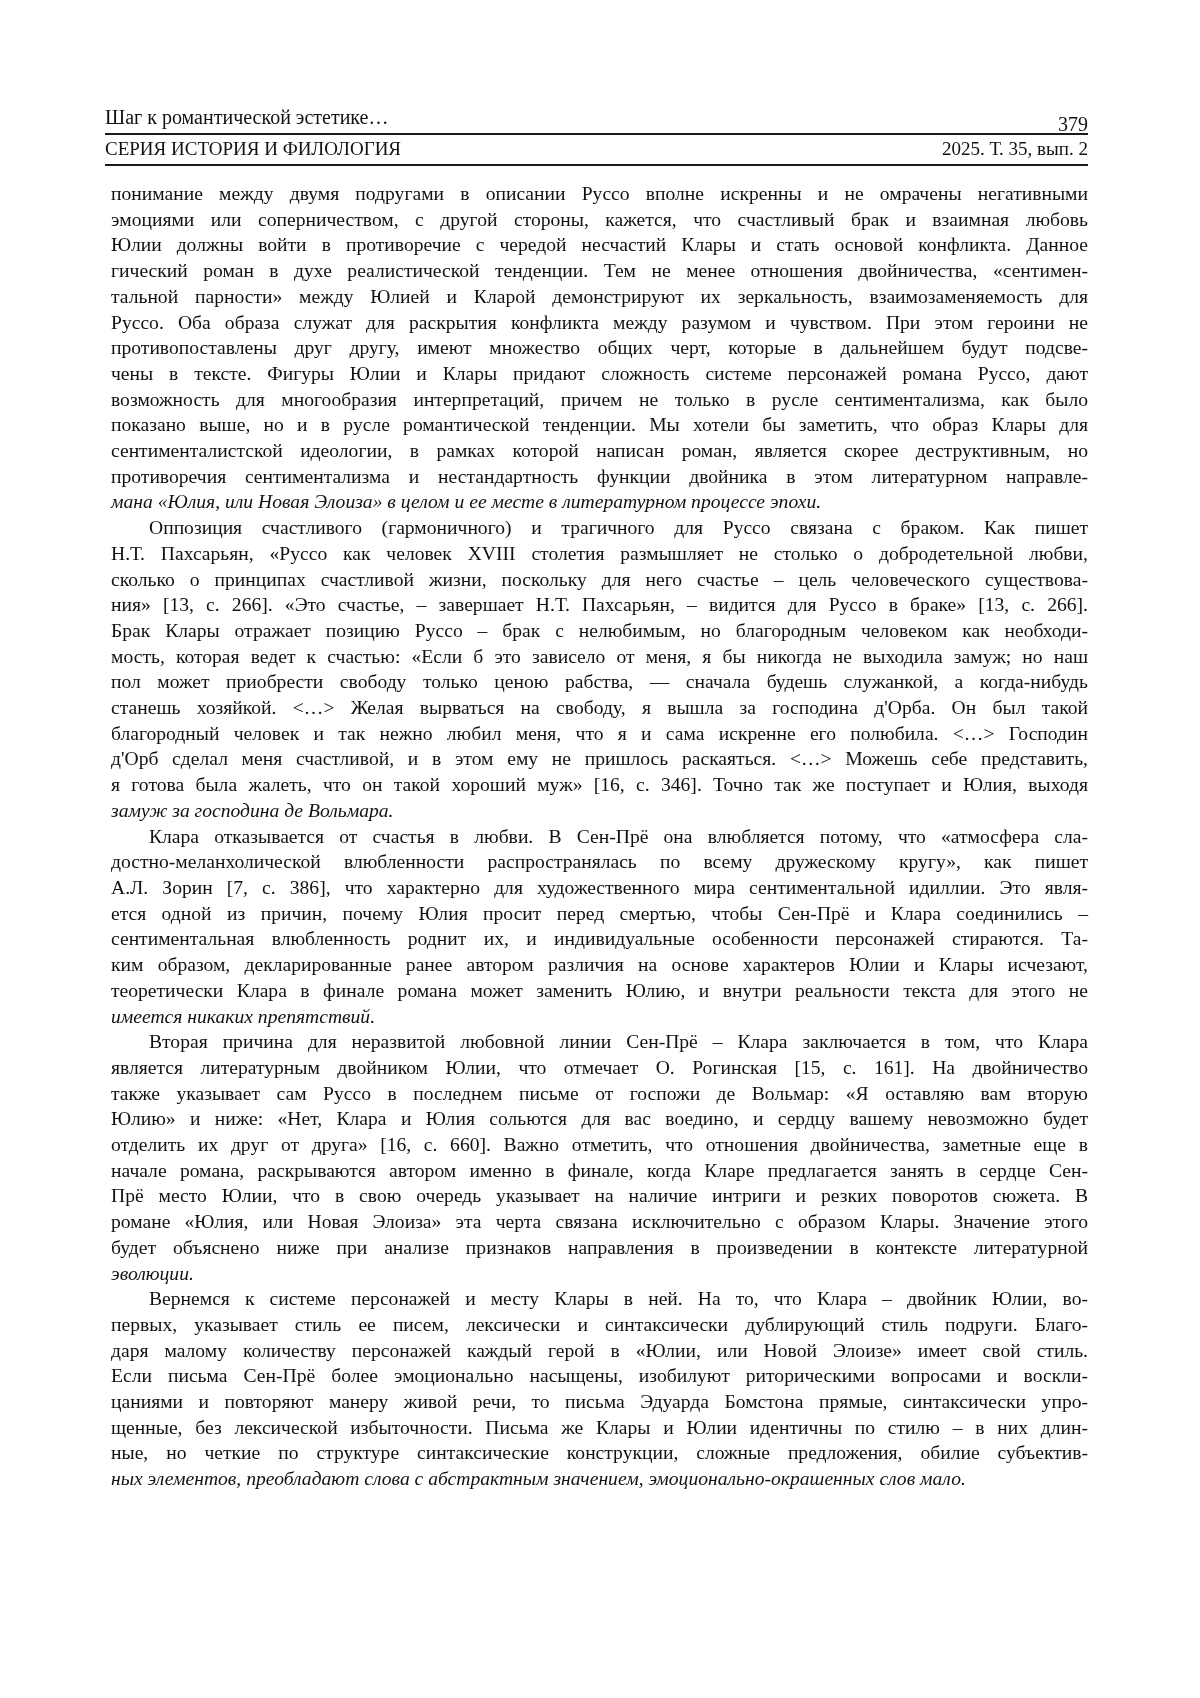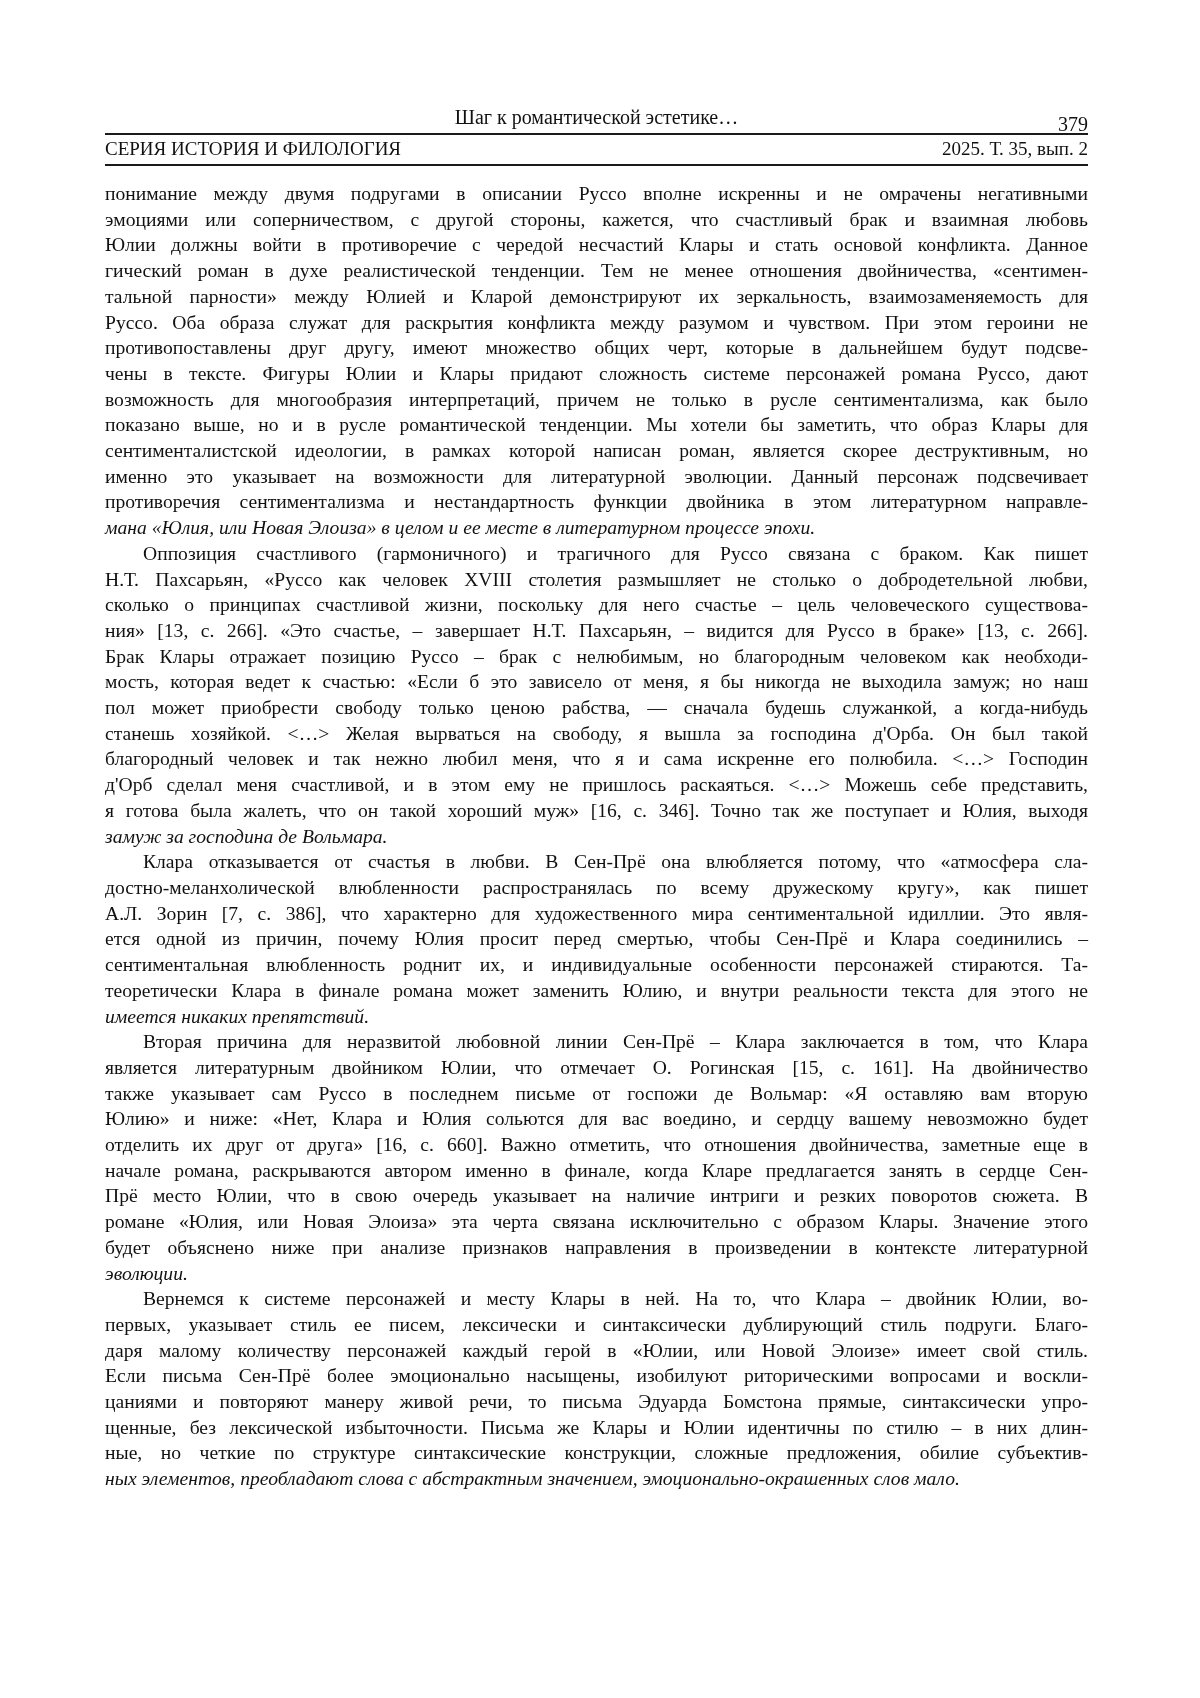--- a/index.html
+++ b/index.html
@@ -9,21 +9,21 @@
     height: 1698px;
     background: #ffffff;
     font-family: "Liberation Serif", "DejaVu Serif", serif;
     color: #111111;
     box-sizing: border-box;
     padding: 104px 112px 0 105px;
     overflow: hidden;
   }
   .runhead-row1 {
     position: relative;
-    text-align: center;
+    text-align: left;
     font-size: 20px;
     line-height: 26px;
     border-bottom: 2px solid #1a1a1a;
     padding-bottom: 3px;
   }
   .runhead-row1 .pageno {
     position: absolute;
     right: 0;
     top: 7px;
     font-size: 20px;
@@ -39,20 +39,21 @@
   }
   .body-text {
     margin-top: 15px;
     font-size: 19.6px;
     line-height: 25.7px;
   }
   .line {
     text-align: justify;
     text-align-last: justify;
     white-space: normal;
+    margin-left: 6px;
   }
   .line.last { text-align-last: left; font-style: italic; }
   .line.indent { padding-left: 38px; }
 </style>
 </head>
 <body>
 
 <div class="page">
 
   <div class="runhead-row1">
@@ -70,40 +71,40 @@
       <div class="line">эмоциями или соперничеством, с другой стороны, кажется, что счастливый брак и взаимная любовь</div>
       <div class="line">Юлии должны войти в противоречие с чередой несчастий Клары и стать основой конфликта. Данное</div>
       <div class="line">гический роман в духе реалистической тенденции. Тем не менее отношения двойничества, «сентимен-</div>
       <div class="line">тальной парности» между Юлией и Кларой демонстрируют их зеркальность, взаимозаменяемость для</div>
       <div class="line">Руссо. Оба образа служат для раскрытия конфликта между разумом и чувством. При этом героини не</div>
       <div class="line">противопоставлены друг другу, имеют множество общих черт, которые в дальнейшем будут подсве-</div>
       <div class="line">чены в тексте. Фигуры Юлии и Клары придают сложность системе персонажей романа Руссо, дают</div>
       <div class="line">возможность для многообразия интерпретаций, причем не только в русле сентиментализма, как было</div>
       <div class="line">показано выше, но и в русле романтической тенденции. Мы хотели бы заметить, что образ Клары для</div>
       <div class="line">сентименталистской идеологии, в рамках которой написан роман, является скорее деструктивным, но</div>
-      <div class="line">именно это указывает на возможности для литературной эволюции. Данный персонаж подсвечивает</div>
       <div class="line">противоречия сентиментализма и нестандартность функции двойника в этом литературном направле-</div>
       <div class="line last">мана «Юлия, или Новая Элоиза» в целом и ее месте в литературном процессе эпохи.</div>
       <div class="line indent">Оппозиция счастливого (гармоничного) и трагичного для Руссо связана с браком. Как пишет</div>
       <div class="line">Н.Т. Пахсарьян, «Руссо как человек XVIII столетия размышляет не столько о добродетельной любви,</div>
       <div class="line">сколько о принципах счастливой жизни, поскольку для него счастье – цель человеческого существова-</div>
       <div class="line">ния» [13, с. 266]. «Это счастье, – завершает Н.Т. Пахсарьян, – видится для Руссо в браке» [13, с. 266].</div>
       <div class="line">Брак Клары отражает позицию Руссо – брак с нелюбимым, но благородным человеком как необходи-</div>
       <div class="line">мость, которая ведет к счастью: «Если б это зависело от меня, я бы никогда не выходила замуж; но наш</div>
       <div class="line">пол может приобрести свободу только ценою рабства, — сначала будешь служанкой, а когда-нибудь</div>
       <div class="line">станешь хозяйкой. &lt;…&gt; Желая вырваться на свободу, я вышла за господина д'Орба. Он был такой</div>
       <div class="line">благородный человек и так нежно любил меня, что я и сама искренне его полюбила. &lt;…&gt; Господин</div>
       <div class="line">д'Орб сделал меня счастливой, и в этом ему не пришлось раскаяться. &lt;…&gt; Можешь себе представить,</div>
       <div class="line">я готова была жалеть, что он такой хороший муж» [16, с. 346]. Точно так же поступает и Юлия, выходя</div>
       <div class="line last">замуж за господина де Вольмара.</div>
       <div class="line indent">Клара отказывается от счастья в любви. В Сен-Прё она влюбляется потому, что «атмосфера сла-</div>
       <div class="line">достно-меланхолической влюбленности распространялась по всему дружескому кругу», как пишет</div>
       <div class="line">А.Л. Зорин [7, с. 386], что характерно для художественного мира сентиментальной идиллии. Это явля-</div>
       <div class="line">ется одной из причин, почему Юлия просит перед смертью, чтобы Сен-Прё и Клара соединились –</div>
       <div class="line">сентиментальная влюбленность роднит их, и индивидуальные особенности персонажей стираются. Та-</div>
+      <div class="line">ким образом, декларированные ранее автором различия на основе характеров Юлии и Клары исчезают,</div>
       <div class="line">теоретически Клара в финале романа может заменить Юлию, и внутри реальности текста для этого не</div>
       <div class="line last">имеется никаких препятствий.</div>
       <div class="line indent">Вторая причина для неразвитой любовной линии Сен-Прё – Клара заключается в том, что Клара</div>
       <div class="line">является литературным двойником Юлии, что отмечает О. Рогинская [15, с. 161]. На двойничество</div>
       <div class="line">также указывает сам Руссо в последнем письме от госпожи де Вольмар: «Я оставляю вам вторую</div>
       <div class="line">Юлию» и ниже: «Нет, Клара и Юлия сольются для вас воедино, и сердцу вашему невозможно будет</div>
       <div class="line">отделить их друг от друга» [16, с. 660]. Важно отметить, что отношения двойничества, заметные еще в</div>
       <div class="line">начале романа, раскрываются автором именно в финале, когда Кларе предлагается занять в сердце Сен-</div>
       <div class="line">Прё место Юлии, что в свою очередь указывает на наличие интриги и резких поворотов сюжета. В</div>
       <div class="line">романе «Юлия, или Новая Элоиза» эта черта связана исключительно с образом Клары. Значение этого</div>

